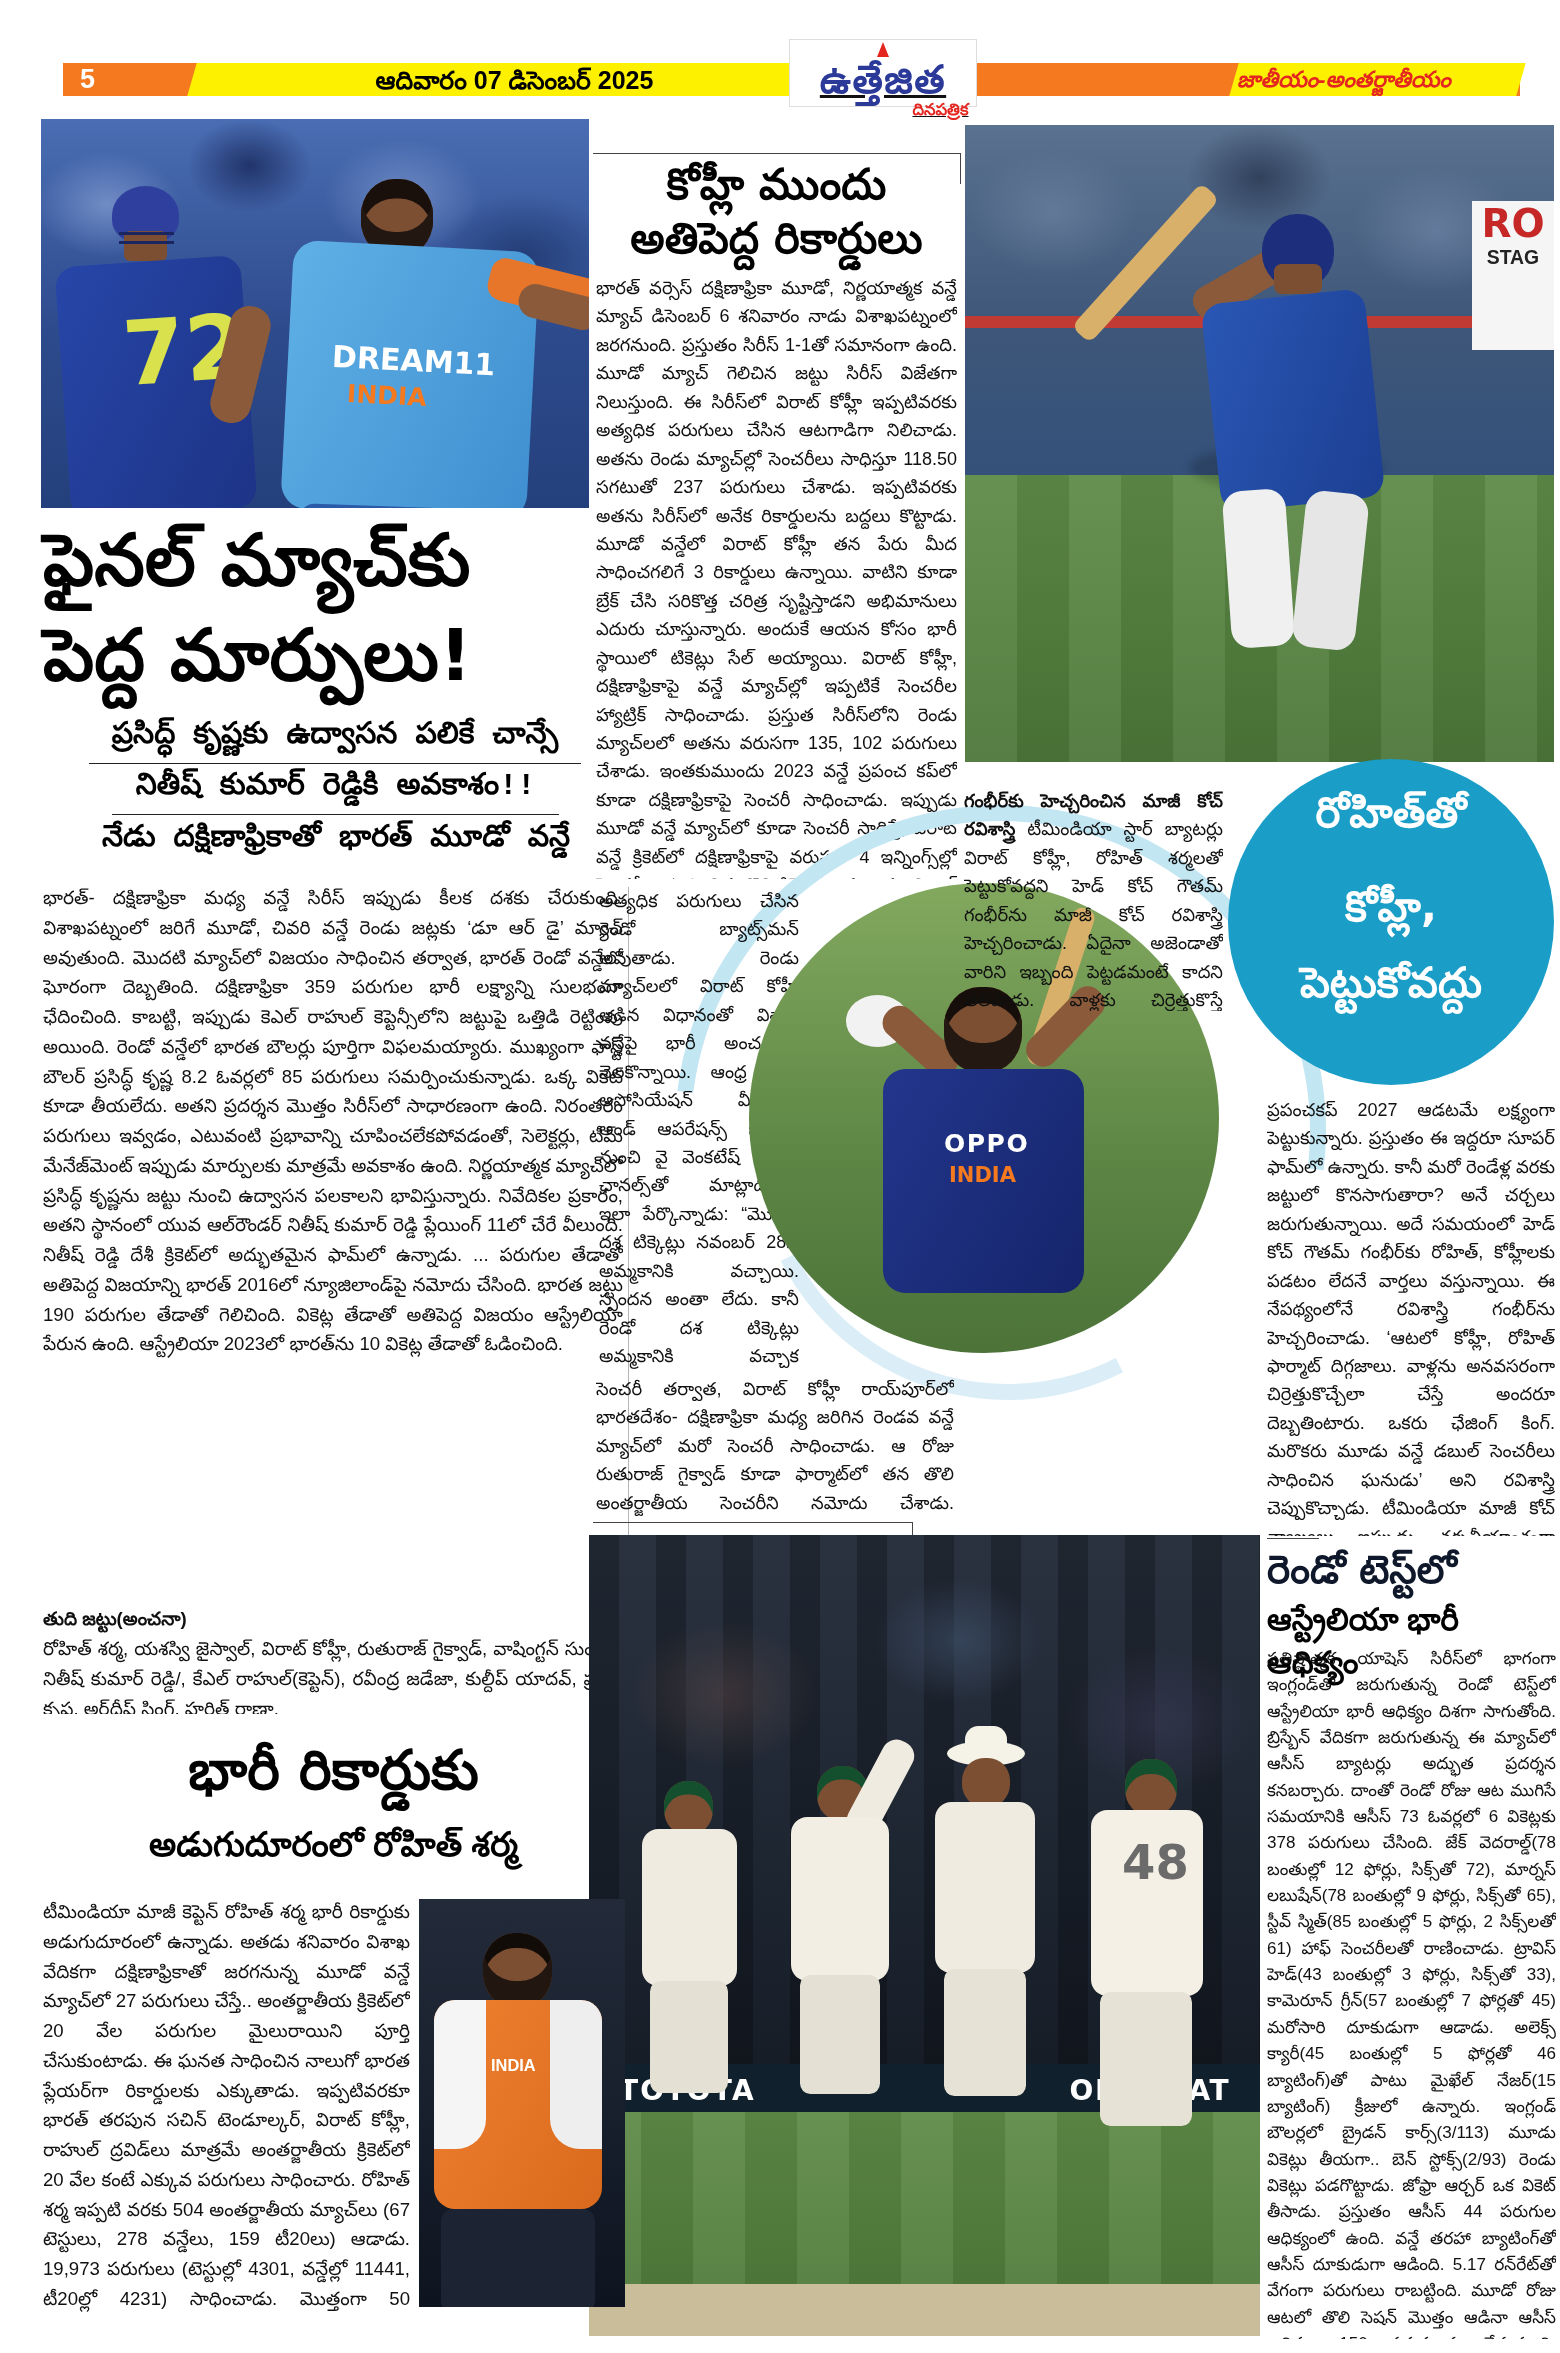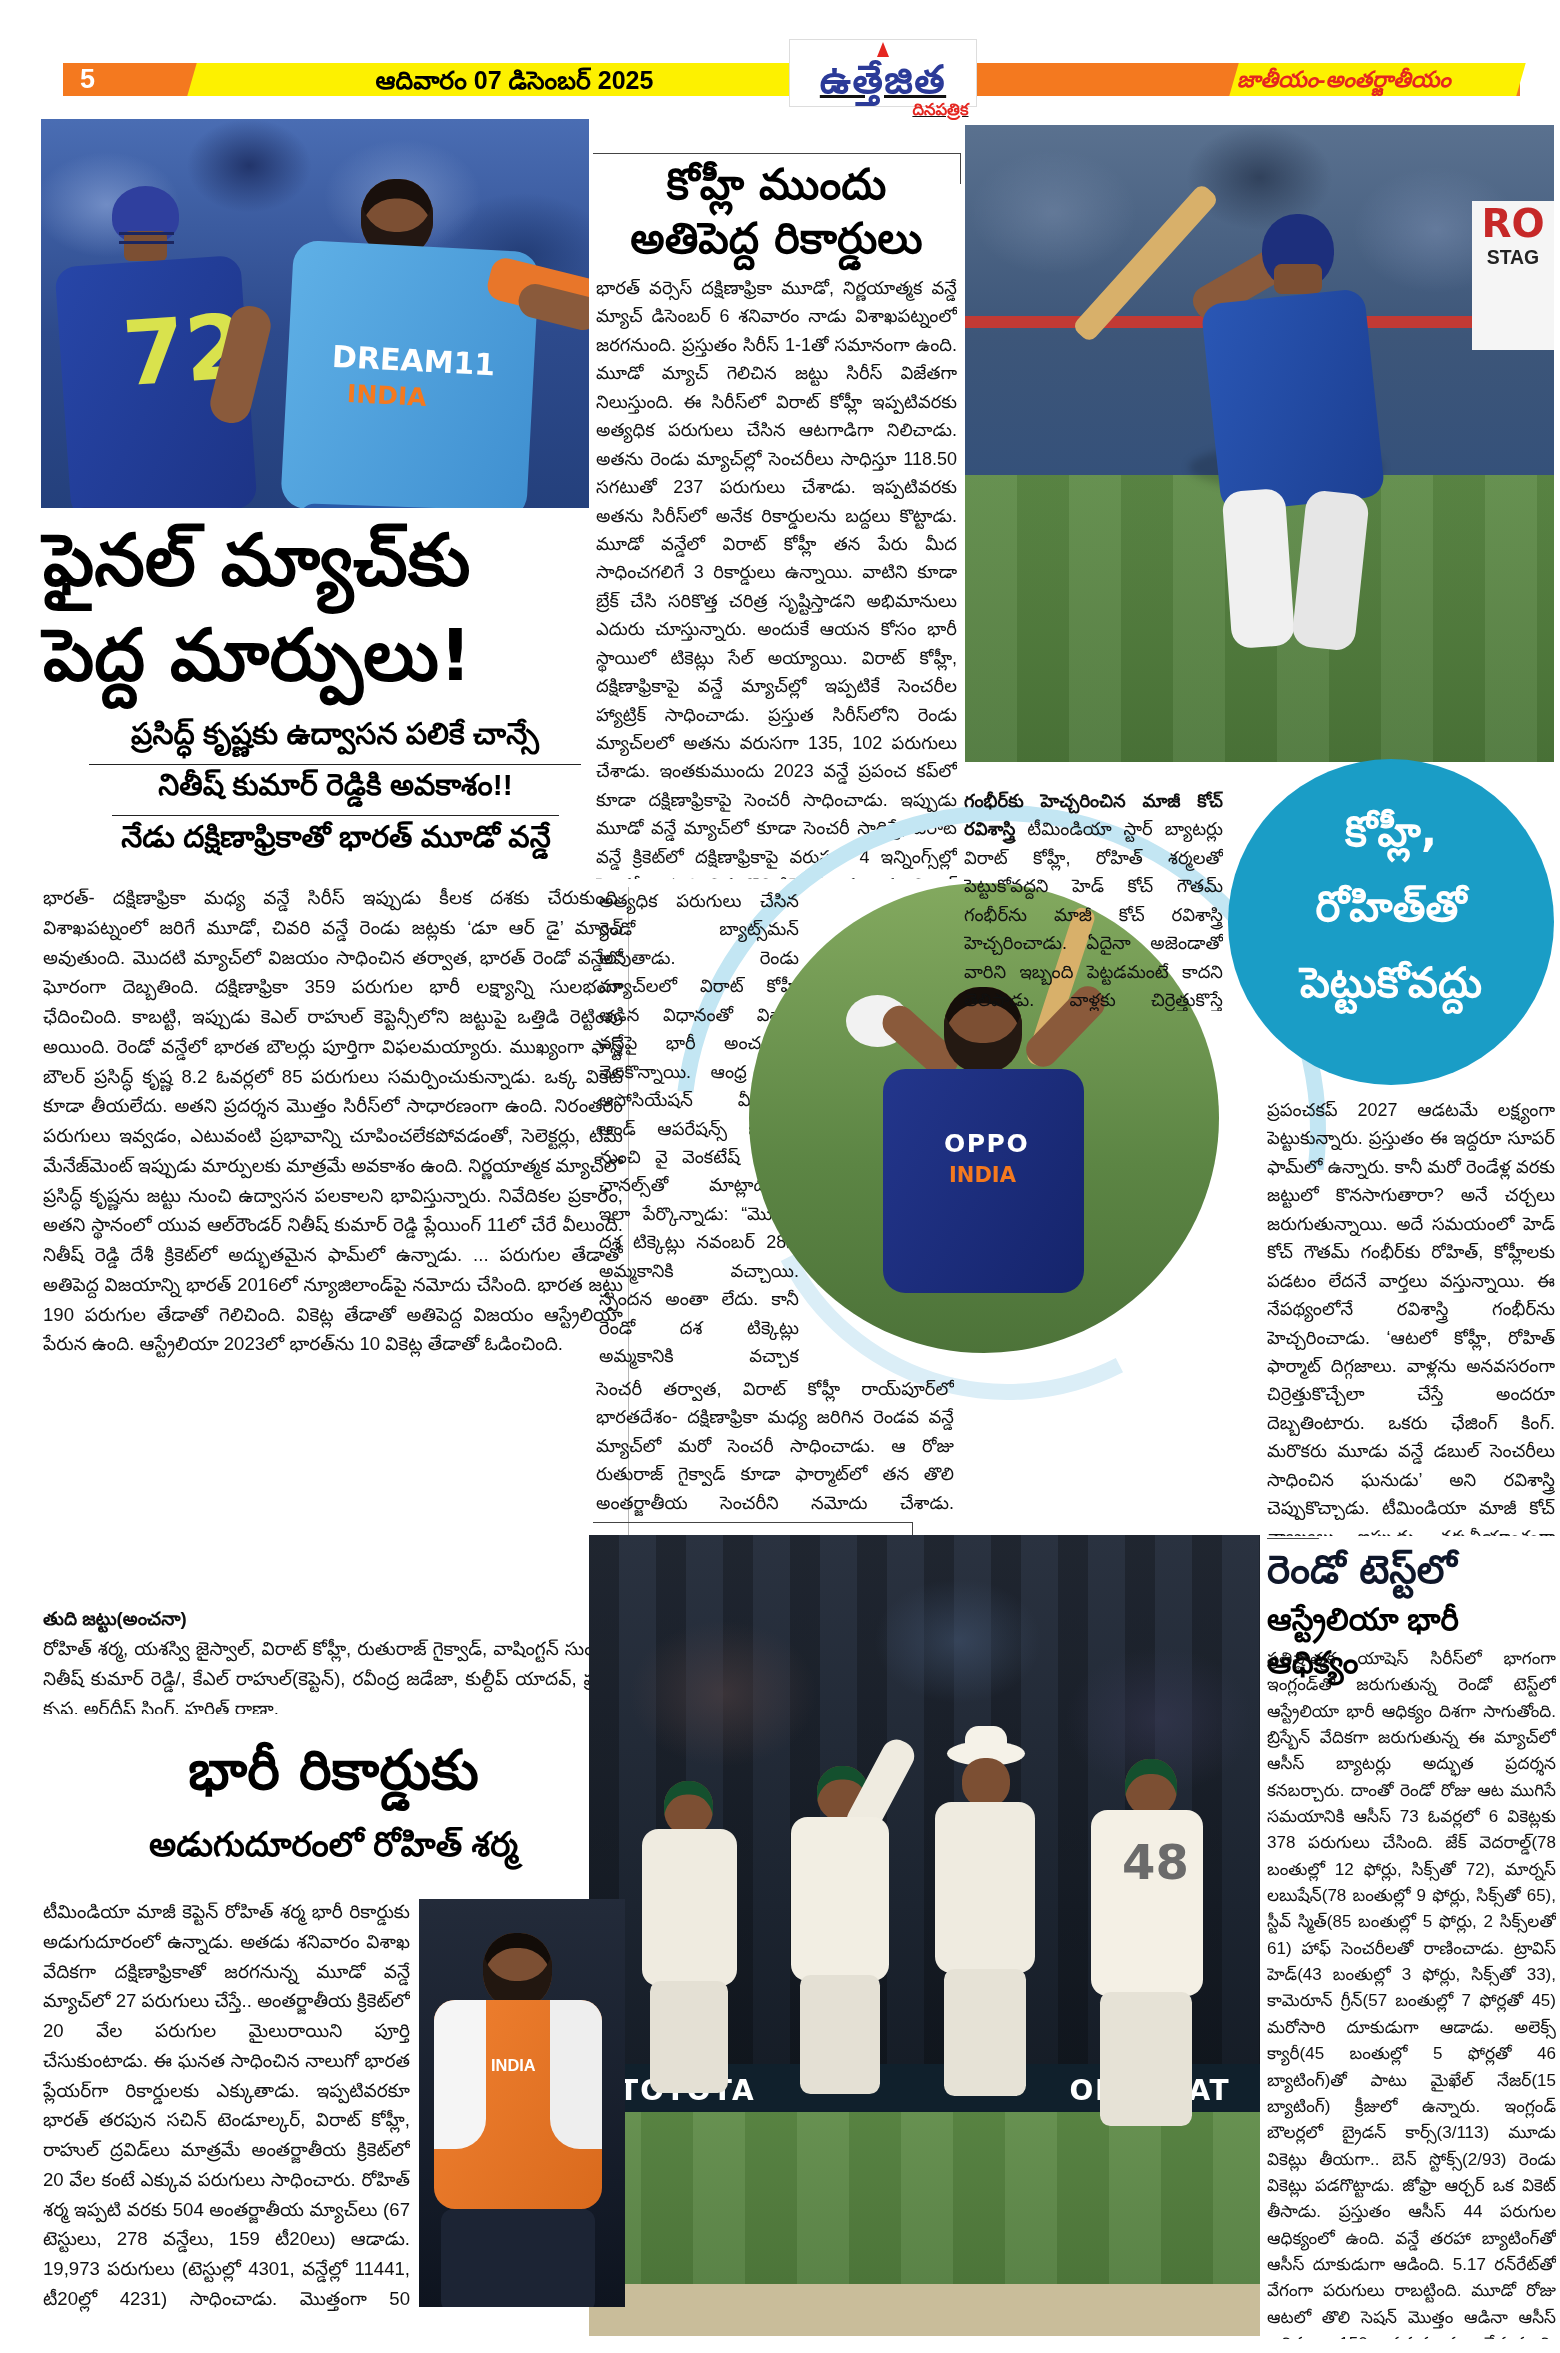--- a/index.html
+++ b/index.html
@@ -12,21 +12,21 @@
   .hyellow{background:#fdf100;transform:skewX(-16deg);}
   .hdate{font-weight:bold;font-size:25px;color:#000;}
   .hsection{font-weight:bold;font-size:22.4px;color:#e52620;}
   .pagenum{color:#fff;font-weight:bold;font-size:27px;}
   .masthead{background:#fff;border:0.7px solid #ddd;text-align:center;}
   .mast-title{color:#2b3a98;font-weight:900;font-size:39px;line-height:1.05;letter-spacing:1.5px;}
   .mast-sub{color:#e52620;font-weight:bold;font-size:16.4px;}
   .flame{width:0;height:0;border-left:6.7px solid transparent;border-right:6.7px solid transparent;border-bottom:15px solid #e52620;display:inline-block;}
   
   .h-main{font-weight:900;font-size:72px;line-height:1.32;color:#000;font-family:"DejaVu Sans",sans-serif;}
-  .h-sub{font-weight:bold;font-size:30px;text-align:center;color:#000;}
+  .h-sub{font-weight:bold;font-size:30px;text-align:center;color:#000;font-family:Liberation Mono, monospace;}
   .h-rule{border-bottom:1.5px solid #222;padding-bottom:6px;}
   .h-center{font-weight:900;font-size:43px;line-height:1.25;text-align:center;color:#000;font-family:"DejaVu Sans",sans-serif;}
   .h-bl1{font-weight:900;font-size:55px;text-align:center;color:#000;font-family:"DejaVu Sans",sans-serif;}
   .h-bl2{font-weight:bold;font-size:34px;text-align:center;color:#000;}
   .h-br1{font-weight:900;font-size:39px;color:#0f172a;font-family:"DejaVu Sans",sans-serif;}
   .h-br2{font-weight:bold;font-size:31px;color:#000;}
   
   .bt{font-size:18.6px;line-height:1.6;text-align:justify;color:#101010;}
   .bt2{font-size:18px;line-height:1.58;text-align:justify;color:#101010;}
   .bt3{font-size:17px;line-height:1.55;text-align:justify;color:#101010;}
@@ -158,22 +158,22 @@
     <div class="abs" style="left:168px;top:41px;width:25px;height:194px;background:#d8b06a;border-radius:9px;transform:rotate(42deg);"></div>
     <div class="abs skin" style="left:224px;top:142px;width:104px;height:34px;border-radius:15px;transform:rotate(-30deg);"></div>
     <div class="abs" style="left:297px;top:89px;width:72px;height:75px;background:#1d2f7c;border-radius:48%;"></div>
     <div class="abs" style="left:309px;top:139px;width:48px;height:30px;background:#7c4f33;border-radius:7.5px;"></div>
     <div class="abs" style="left:246px;top:171px;width:164px;height:209px;background:linear-gradient(115deg,#2a57b5,#1c3f92);border-radius:21px;transform:rotate(-6deg);"></div>
     <div class="abs" style="left:262px;top:365px;width:63px;height:157px;background:#f0f0f0;border-radius:19.4px;transform:rotate(-4deg);"></div>
     <div class="abs" style="left:334px;top:367px;width:63px;height:157px;background:#e6e6e6;border-radius:19.4px;transform:rotate(6deg);"></div>
   </div>
 
   <div class="abs badge" style="left:1228px;top:759px;width:326px;height:326px;">
+    <div style="padding-top:33px;">రోహిత్‌తో</div>
     <div style="padding-top:52px;">కోహ్లీ,</div>
-    <div style="padding-top:33px;">రోహిత్‌తో</div>
     <div style="padding-top:34px;">పెట్టుకోవద్దు</div>
   </div>
 
   <div class="abs ov bt2" style="left:964px;top:787px;width:259px;height:224px;">
     <span class="lead-line">గంభీర్‌కు హెచ్చరించిన మాజీ కోచ్ రవిశాస్త్రి</span>
     <span>టీమిండియా స్టార్ బ్యాటర్లు విరాట్ కోహ్లీ, రోహిత్ శర్మలతో పెట్టుకోవద్దని హెడ్ కోచ్ గౌతమ్ గంభీర్‌ను మాజీ కోచ్ రవిశాస్త్రి హెచ్చరించాడు. ఏదైనా అజెండాతో వారిని ఇబ్బంది పెట్టడమంటే కాదని తెలిపాడు. వాళ్లకు చిర్రెత్తుకొస్తే అందరూ దెబ్బతింటారని వార్నింగ్ ఇచ్చాడు. టీ20, టెస్ట్ ఫార్మాట్‌లకు రిటైర్మెంట్ ప్రకటించిన కోహ్లీ, రోహిత్ శర్మ కేవలం వన్డే ఫార్మాట్‌లోనే ఆడుతున్నారు. వన్డే</span>
   </div>
   <div class="abs ov bt2" style="left:1267px;top:1096px;width:288px;height:440px;">ప్రపంచకప్ 2027 ఆడటమే లక్ష్యంగా పెట్టుకున్నారు. ప్రస్తుతం ఈ ఇద్దరూ సూపర్ ఫామ్‌లో ఉన్నారు. కానీ మరో రెండేళ్ల వరకు జట్టులో కొనసాగుతారా? అనే చర్చలు జరుగుతున్నాయి. అదే సమయంలో హెడ్ కోచ్ గౌతమ్ గంభీర్‌కు రోహిత్, కోహ్లీలకు పడటం లేదనే వార్తలు వస్తున్నాయి. ఈ నేపథ్యంలోనే రవిశాస్త్రి గంభీర్‌ను హెచ్చరించాడు. ‘ఆటలో కోహ్లీ, రోహిత్ ఫార్మాట్ దిగ్గజాలు. వాళ్లను అనవసరంగా చిర్రెత్తుకొచ్చేలా చేస్తే అందరూ దెబ్బతింటారు. ఒకరు ఛేజింగ్ కింగ్. మరొకరు మూడు వన్డే డబుల్ సెంచరీలు సాధించిన ఘనుడు’ అని రవిశాస్త్రి చెప్పుకొచ్చాడు. టీమిండియా మాజీ కోచ్ వ్యాఖ్యలు ఇప్పుడు చర్చనీయాంశంగా మారాయి.</div>
 
   <div class="abs ov photo" style="left:589px;top:1535px;width:671px;height:801px;">

